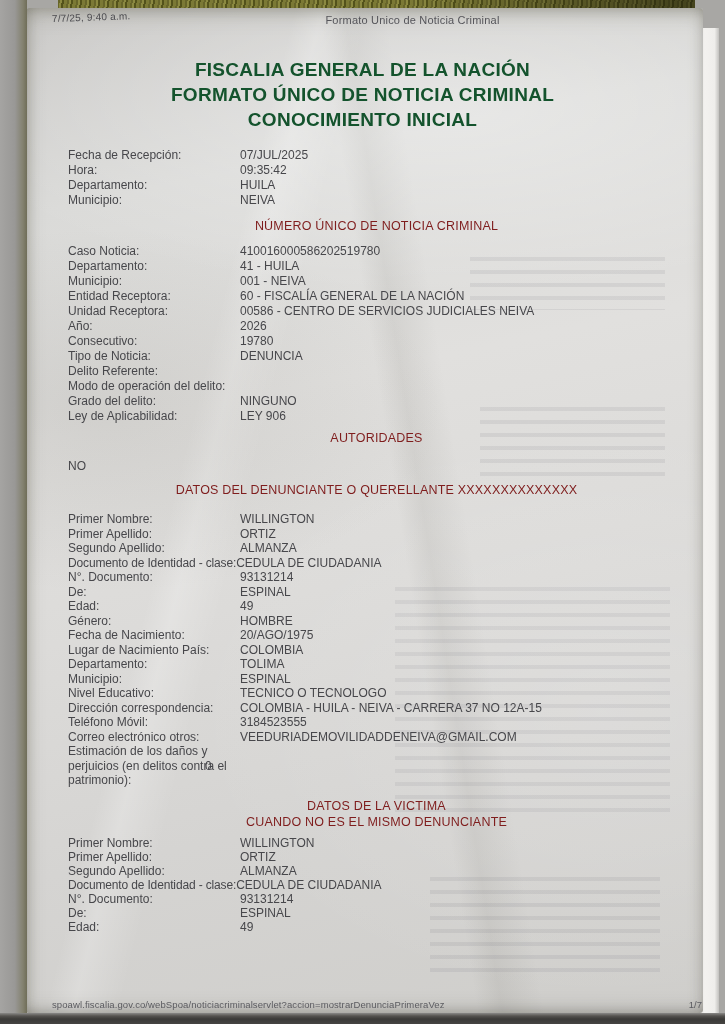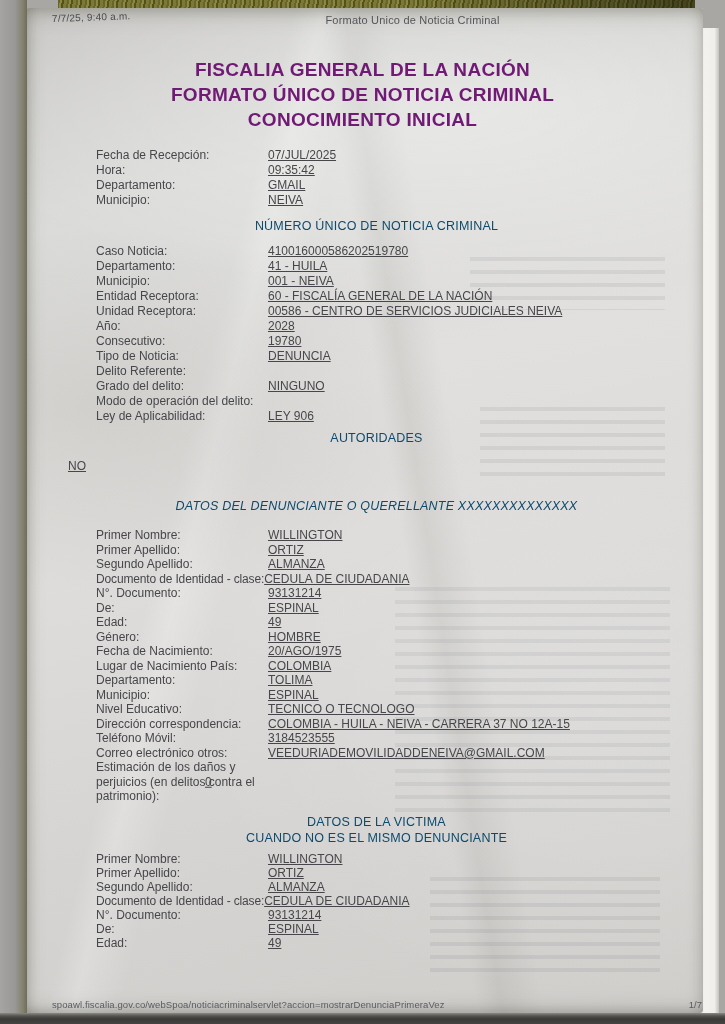--- a/index.html
+++ b/index.html
@@ -58,35 +58,35 @@
   .print-timestamp {
     position:absolute; left:52px; top:13px; font-size:10px; color:#4b4b4f;
     transform:rotate(-2deg); transform-origin:left center; letter-spacing:0.2px;
   }
   .print-doc-title {
     position:absolute; left:100px; right:0; top:14px; text-align:center;
     font-size:11px; color:#55555a; letter-spacing:0.2px;
   }
   .doc-title {
     position:absolute; left:0; right:0; top:57px; text-align:center;
-    font-size:19px; line-height:25px; font-weight:bold; color:#701a75;
+    font-size:19px; line-height:25px; font-weight:bold; color:#14532d;
     letter-spacing:0.3px;
   }
   .content-flow { position:absolute; left:0; right:0; top:148px; padding:0 40px 0 68px; font-size:12px; color:#47474b; }
-  .section-heading { text-align:center; font-size:12.5px; line-height:16px; color:#0c4a6e; letter-spacing:0.2px; }
+  .section-heading { text-align:center; font-size:12.5px; line-height:16px; color:#7f1d1d; letter-spacing:0.2px; }
   .section-1 .section-heading { margin:10px 0 10px; }
   .section-2 .section-heading { margin:14px 0 14px; }
   .section-3 .section-heading { margin:6px 0 13px; }
-  .section-4 .section-heading { margin:24px 0 14px;font-style:italic; }
+  .section-4 .section-heading { margin:8px 0 14px; }
   .section-5 .section-heading { margin:10px 0 6px;text-align:center; }
   .field-row { display:flex; line-height:15px; }
   .section-4 .field-row { line-height:14.5px; }
   .section-5 .field-row { line-height:14px; }
-  .field-label { flex:0 0 172px;margin-left:28px; }
-  .field-value { flex:1;text-decoration:underline; }
+  .field-label { flex:0 0 172px; }
+  .field-value { flex:1; }
   .field-row.joined .field-label { flex:0 0 auto; white-space:nowrap; letter-spacing:-0.15px; }
   .field-row.vcenter { align-items:center; }
   .field-row.narrow { position:relative; }
   .field-row.narrow .field-value { position:absolute; left:137px; top:50%; transform:translateY(-50%); }
   .footer-url {
     position:absolute; left:52px; top:999px; font-size:9.5px; color:#5b5b60; letter-spacing:0.1px;
   }
   .footer-page { position:absolute; right:23px; top:999px; font-size:9.5px; color:#5b5b60; }
 </style>
 </head>
@@ -122,21 +122,21 @@
         </div>
         <div class="field-row">
           <div class="field-label">Hora:</div>
           <div class="field-value">
             <div>09:35:42</div>
           </div>
         </div>
         <div class="field-row">
           <div class="field-label">Departamento:</div>
           <div class="field-value">
-            <div>GMAIL</div>
+            <div>HUILA</div>
           </div>
         </div>
         <div class="field-row">
           <div class="field-label">Municipio:</div>
           <div class="field-value">
             <div>NEIVA</div>
           </div>
         </div>
       </div>
       <div class="section section-1">
@@ -169,50 +169,50 @@
         </div>
         <div class="field-row">
           <div class="field-label">Unidad Receptora:</div>
           <div class="field-value">
             <div>00586 - CENTRO DE SERVICIOS JUDICIALES NEIVA</div>
           </div>
         </div>
         <div class="field-row">
           <div class="field-label">Año:</div>
           <div class="field-value">
-            <div>2028</div>
+            <div>2026</div>
           </div>
         </div>
         <div class="field-row">
           <div class="field-label">Consecutivo:</div>
           <div class="field-value">
             <div>19780</div>
           </div>
         </div>
       </div>
       <div class="section section-2">
         <div class="field-row">
           <div class="field-label">Tipo de Noticia:</div>
           <div class="field-value">
             <div>DENUNCIA</div>
           </div>
         </div>
         <div class="field-row vcenter">
           <div class="field-label">Delito Referente:</div>
         </div>
         <div class="field-row">
+          <div class="field-label">Modo de operación del delito:</div>
+          <div class="field-value">
+            <div></div>
+          </div>
+        </div>
+        <div class="field-row">
           <div class="field-label">Grado del delito:</div>
           <div class="field-value">
             <div>NINGUNO</div>
-          </div>
-        </div>
-        <div class="field-row">
-          <div class="field-label">Modo de operación del delito:</div>
-          <div class="field-value">
-            <div></div>
           </div>
         </div>
         <div class="field-row">
           <div class="field-label">Ley de Aplicabilidad:</div>
           <div class="field-value">
             <div>LEY 906</div>
           </div>
         </div>
       </div>
       <div class="section section-3">

